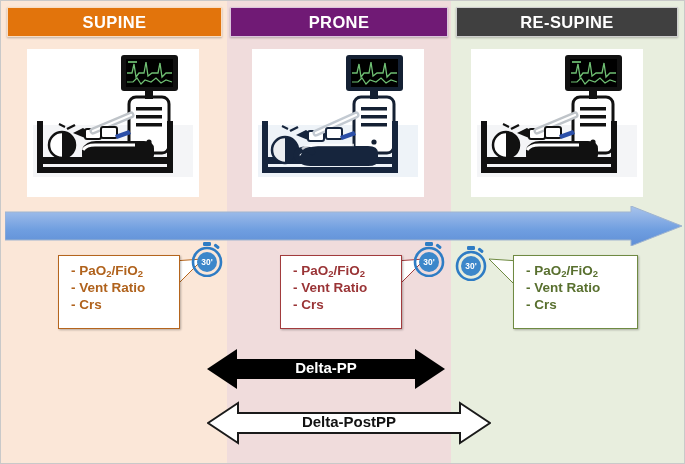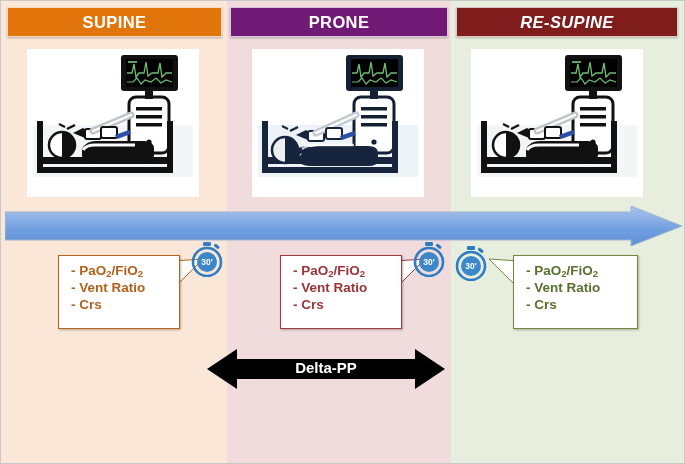--- a/index.html
+++ b/index.html
@@ -39,21 +39,21 @@
     color: #ffffff;
     font-weight: bold;
     font-size: 16.5px;
     letter-spacing: 0.4px;
     box-sizing: border-box;
     border: 1px solid rgba(255,255,255,0.75);
     box-shadow: 0 1px 2px rgba(0,0,0,0.25);
   }
   #phase-header-supine   { left: 6px;   width: 215px; background: #e2740c; }
   #phase-header-prone    { left: 229px; width: 218px; background: #701a75; }
-  #phase-header-resupine { left: 455px; width: 222px; background: #7f1d1d; font-style: italic; }
+  #phase-header-resupine { left: 455px; width: 222px; background: #404040; }
 
   
   .illus-panel {
     position: absolute;
     top: 48px;
     width: 172px;
     height: 148px;
     background: #ffffff;
     box-sizing: border-box;
   }
@@ -359,14 +359,20 @@
     </svg>
   </div>
 
   <div id="delta-pp-arrow">
     <svg viewBox="0 0 238 44" preserveAspectRatio="none">
       <path d="M0,22 L30,2 L30,12 L208,12 L208,2 L238,22 L208,42 L208,32 L30,32 L30,42 Z" fill="#000000"></path>
     </svg>
     <div class="delta-label" id="delta-pp-label">Delta-PP</div>
   </div>
 
+  <div id="delta-postpp-arrow">
+    <svg viewBox="0 0 284 46" preserveAspectRatio="none">
+      <path d="M1,23 L31,3 L31,13 L253,13 L253,3 L283,23 L253,43 L253,33 L31,33 L31,43 Z" fill="#ffffff" stroke="#1a1a1a" stroke-width="2"></path>
+    </svg>
+    <div class="delta-label" id="delta-postpp-label">Delta-PostPP</div>
+  </div>
 
 </div>
 
 </body></html>

